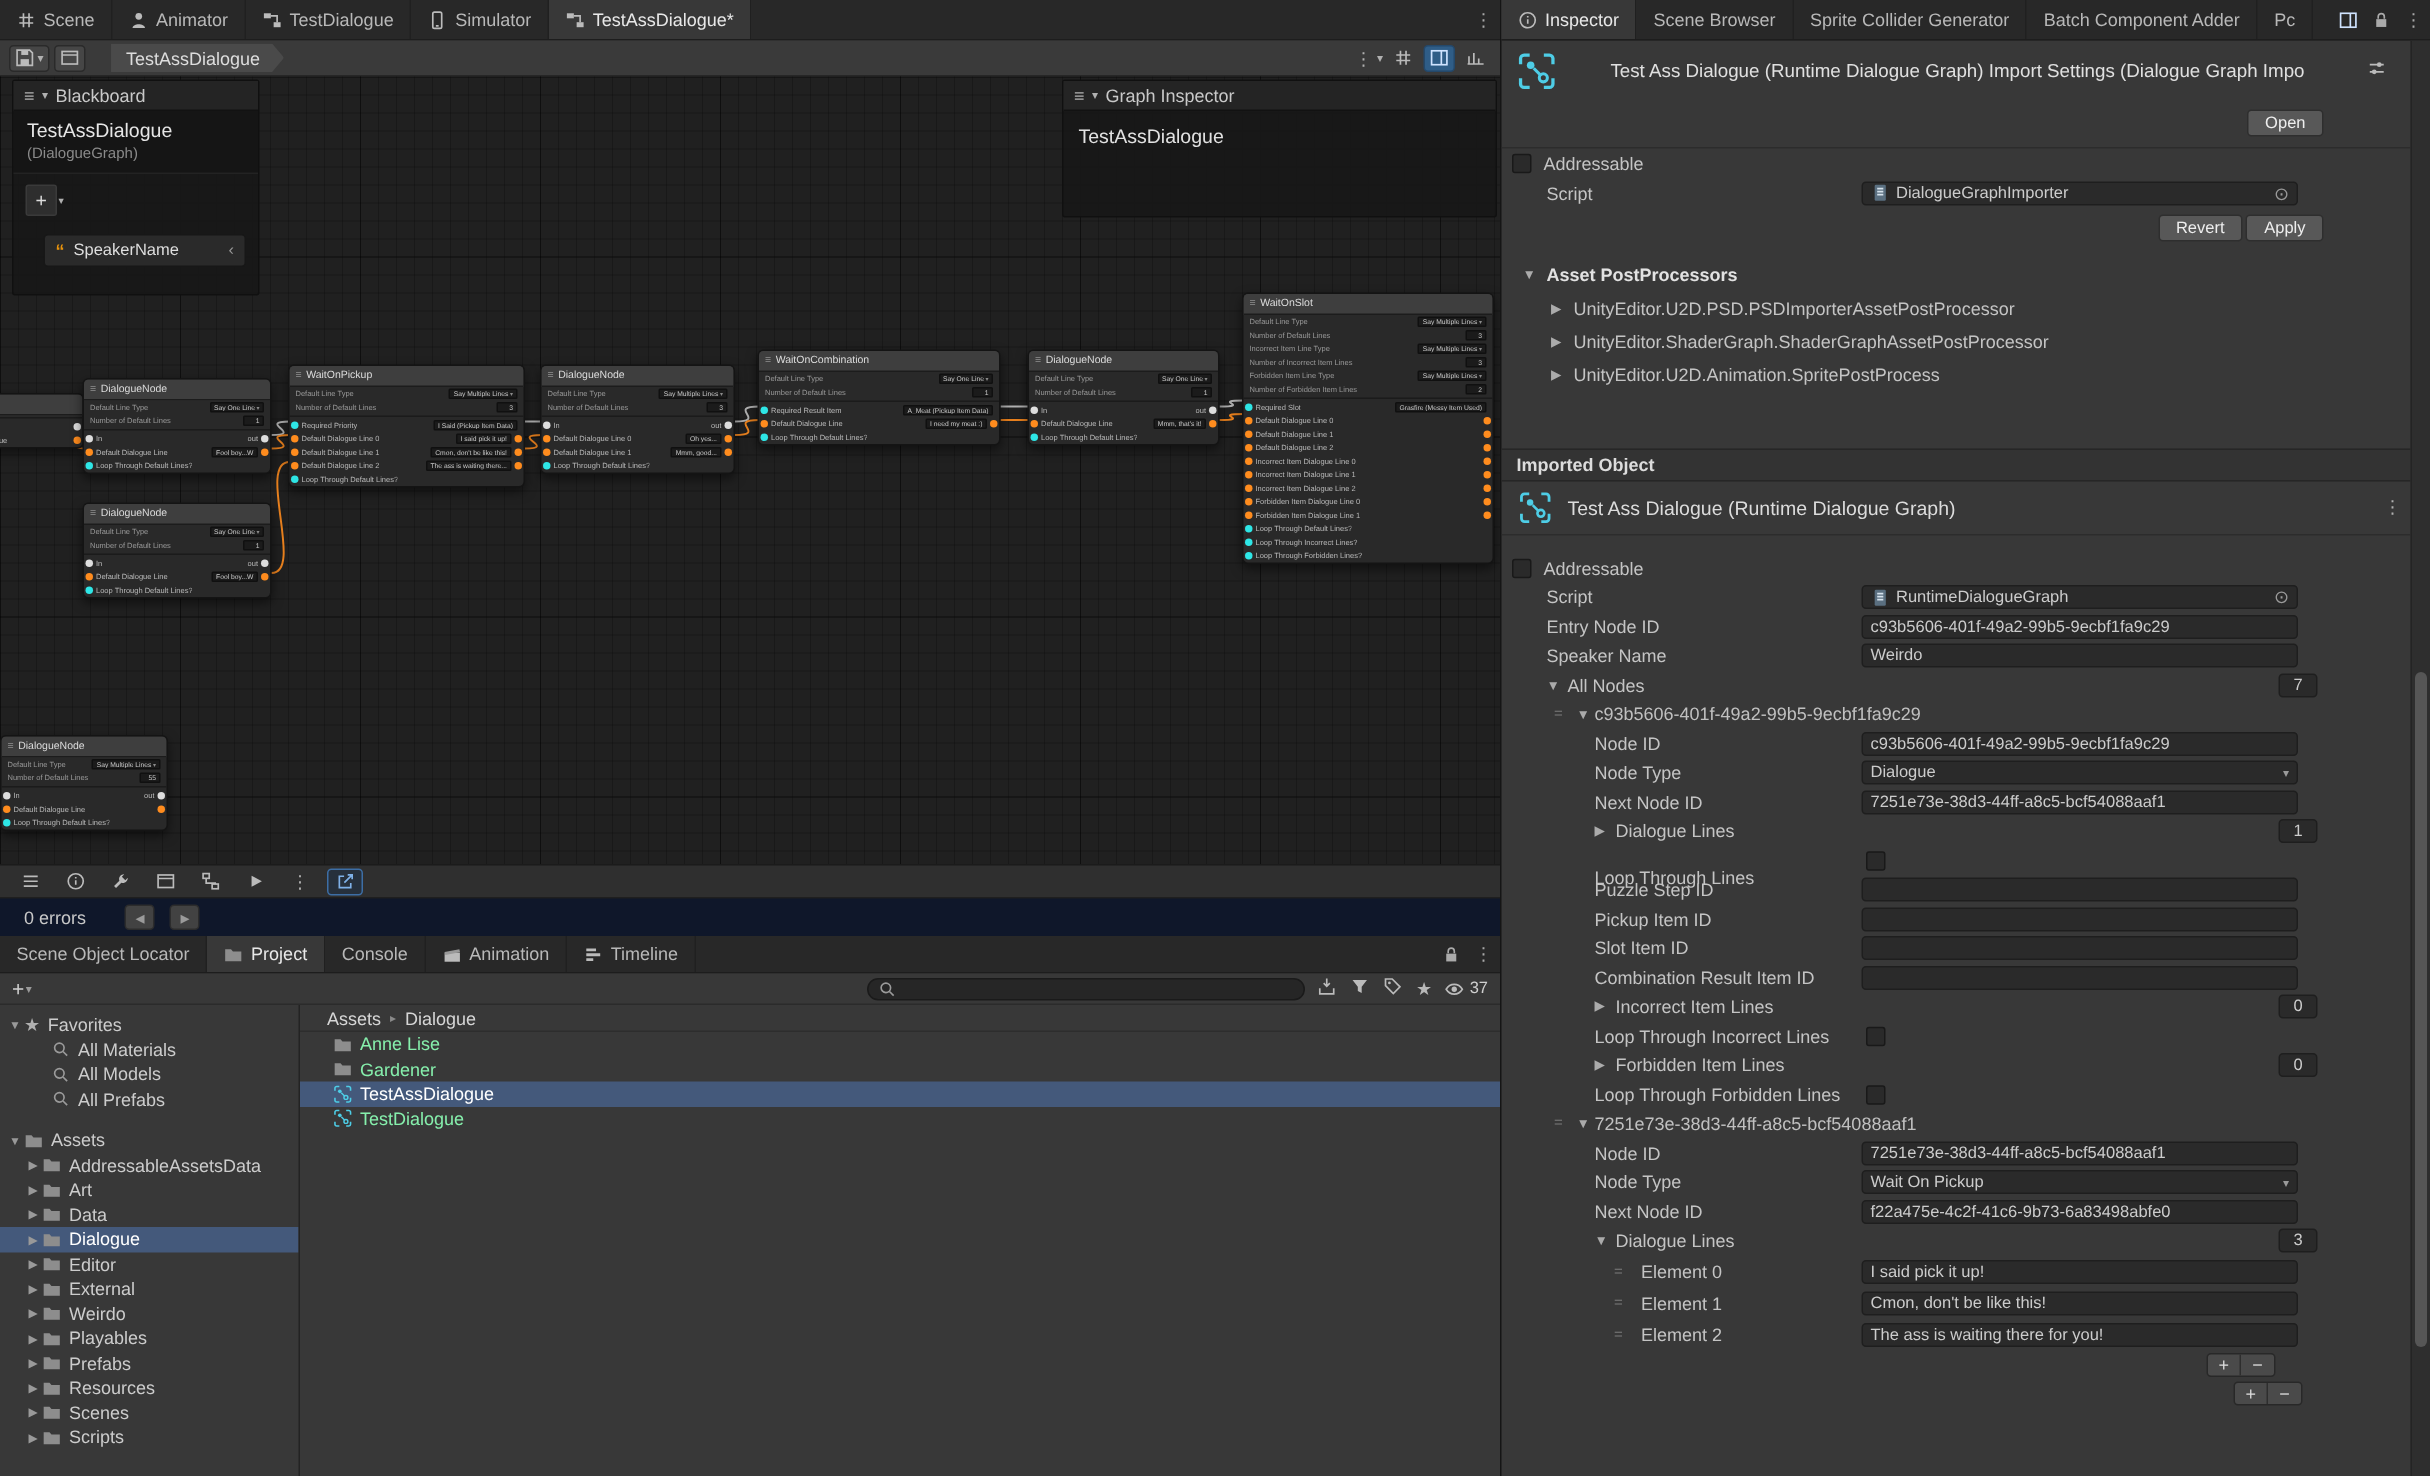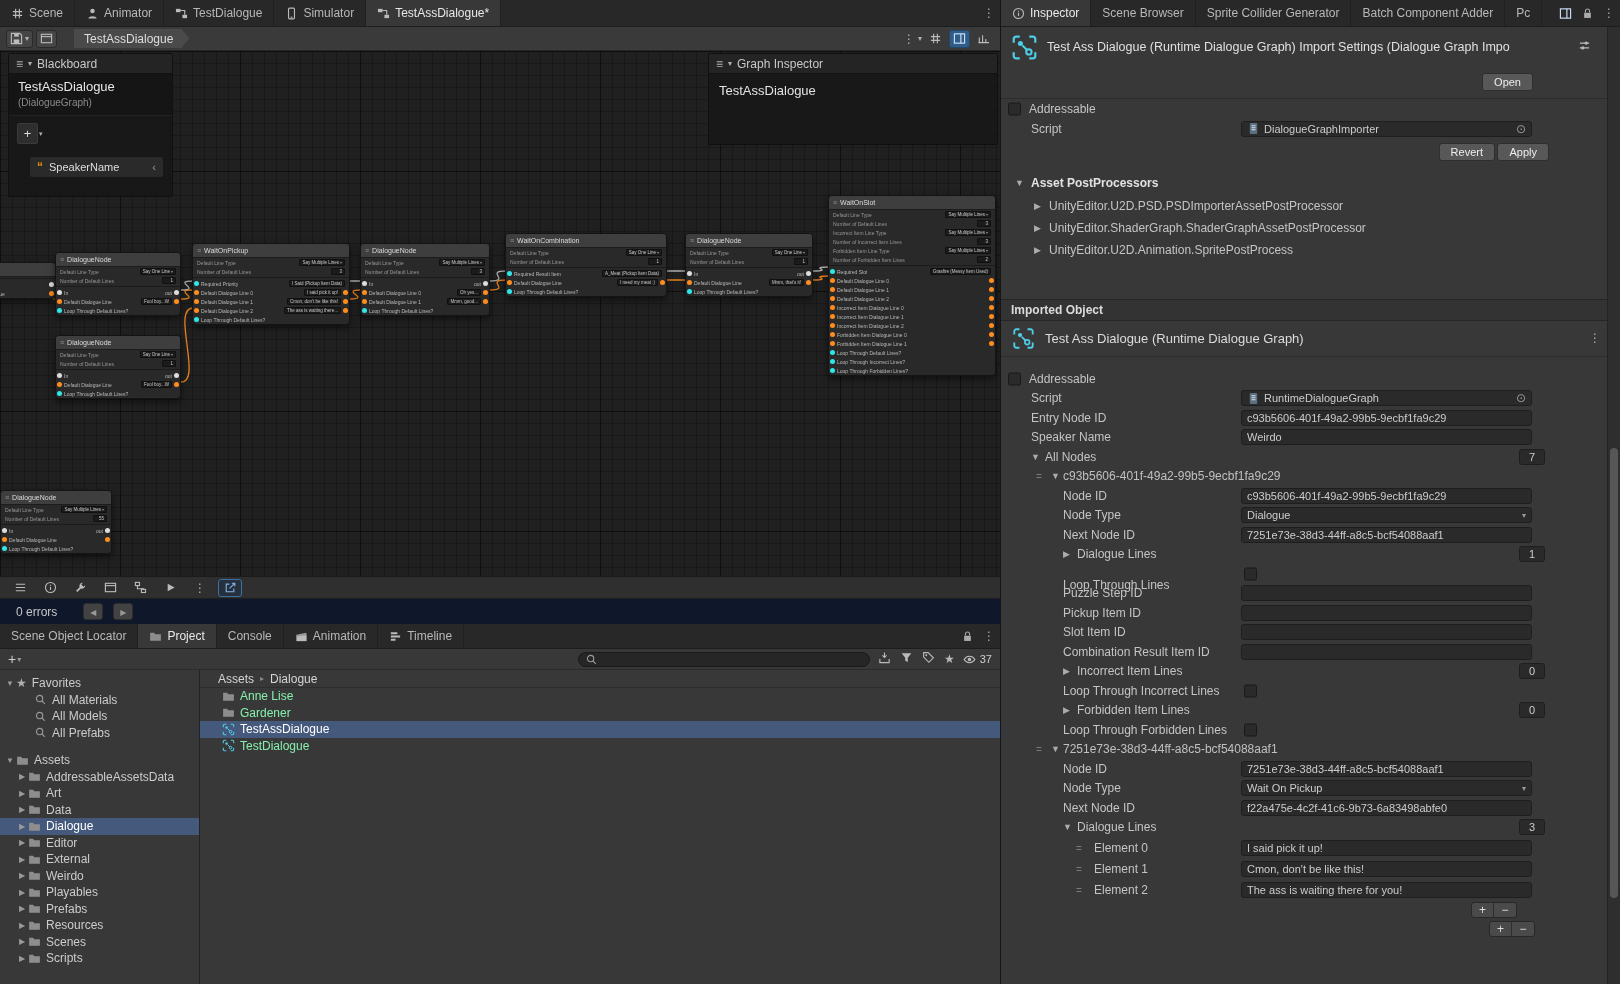--- a/index.html
+++ b/index.html
@@ -113,25 +113,25 @@
   #right { position:absolute; left:1000px; top:0; width:620px; height:984px; border-left:1px solid #151515;
     background:#383838; display:flex; flex-direction:column; }
   #insp-body { flex:1; position:relative; overflow:hidden; padding-right:13px; }
   #insp-scrollbar { position:absolute; right:0; top:0; bottom:0; width:13px; background:#2E2E2E; border-left:1px solid #242424; }
   #insp-scrollbar .thumb { position:absolute; left:2px; right:2px; top:44%; height:47%; background:#565656; border-radius:6px; }
 
   #insp-header { height:72px; border-bottom:1px solid #2c2c2c; position:relative; }
   #insp-header .hicon { position:absolute; left:10px; top:7px; }
   #insp-header .hicon svg { width:27px; height:27px; }
   #insp-header .htitle { position:absolute; left:46px; top:13px; right:44px; font-size:12.5px; color:#E0E0E0;
-    white-space:nowrap; overflow:hidden; }
+    white-space:nowrap; overflow:hidden;text-align:center; }
   #insp-header .hsliders { position:absolute; right:16px; top:12px; }
   .btn { background:#585858; border:1px solid #2e2e2e; border-radius:3px; height:18px; font-size:11px;
     color:#EEEEEE; display:inline-flex; align-items:center; padding:0 11px; }
-  #insp-header .openbtn { position:absolute; right:74px; top:46px; }
+  #insp-header .openbtn { position:absolute; right:58px; top:46px; }
 
   .irow { position:relative; height:19.5px; }
   .irow .lbl { position:absolute; top:50%; transform:translateY(-50%); color:#C4C4C4; font-size:12px; white-space:nowrap; }
   .irow .arr { position:absolute; top:50%; transform:translateY(-50%); font-size:9px; color:#ABABAB; }
   .fld { position:absolute; left:240px; right:75px; top:50%; transform:translateY(-50%); height:16px;
     background:#2A2A2A; border:1px solid #1E1E1E; border-radius:3px; display:flex; align-items:center;
     gap:4px; padding:0 5px; font-size:11px; color:#CCCCCC; white-space:nowrap; overflow:hidden; }
   .fld .dd { margin-left:auto; font-size:8px; color:#9a9a9a; }
   .fld .picker { margin-left:auto; color:#9a9a9a; font-size:12px; }
   .cnt { position:absolute; right:62px; top:50%; transform:translateY(-50%); width:26px; height:16px;

